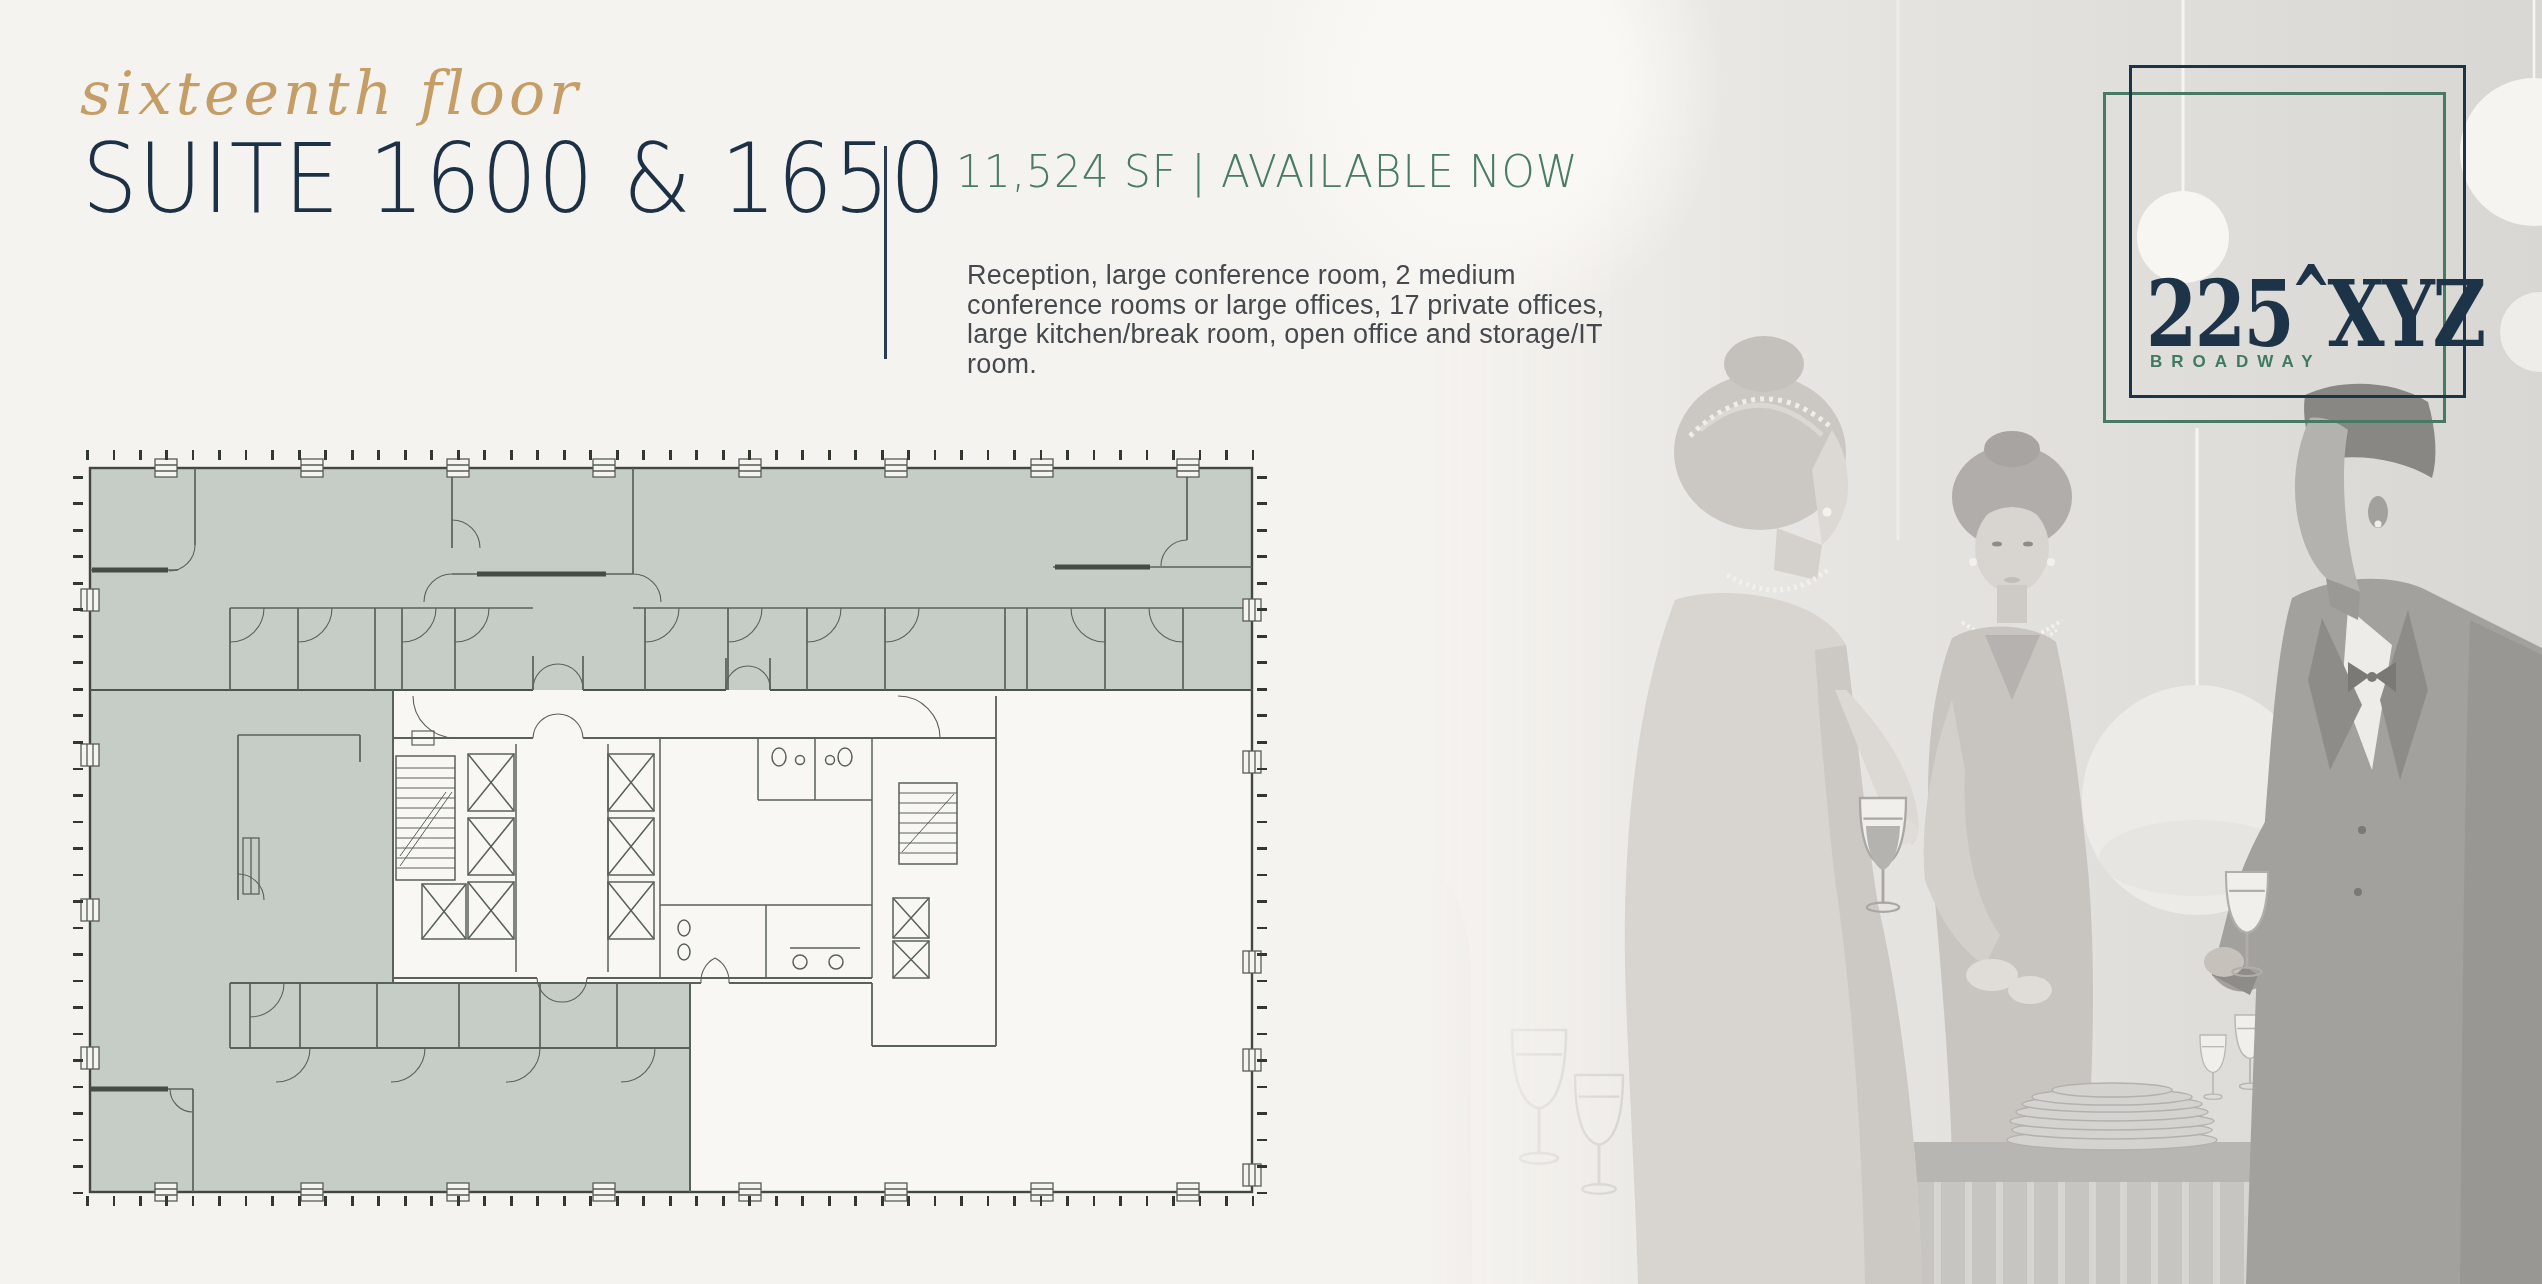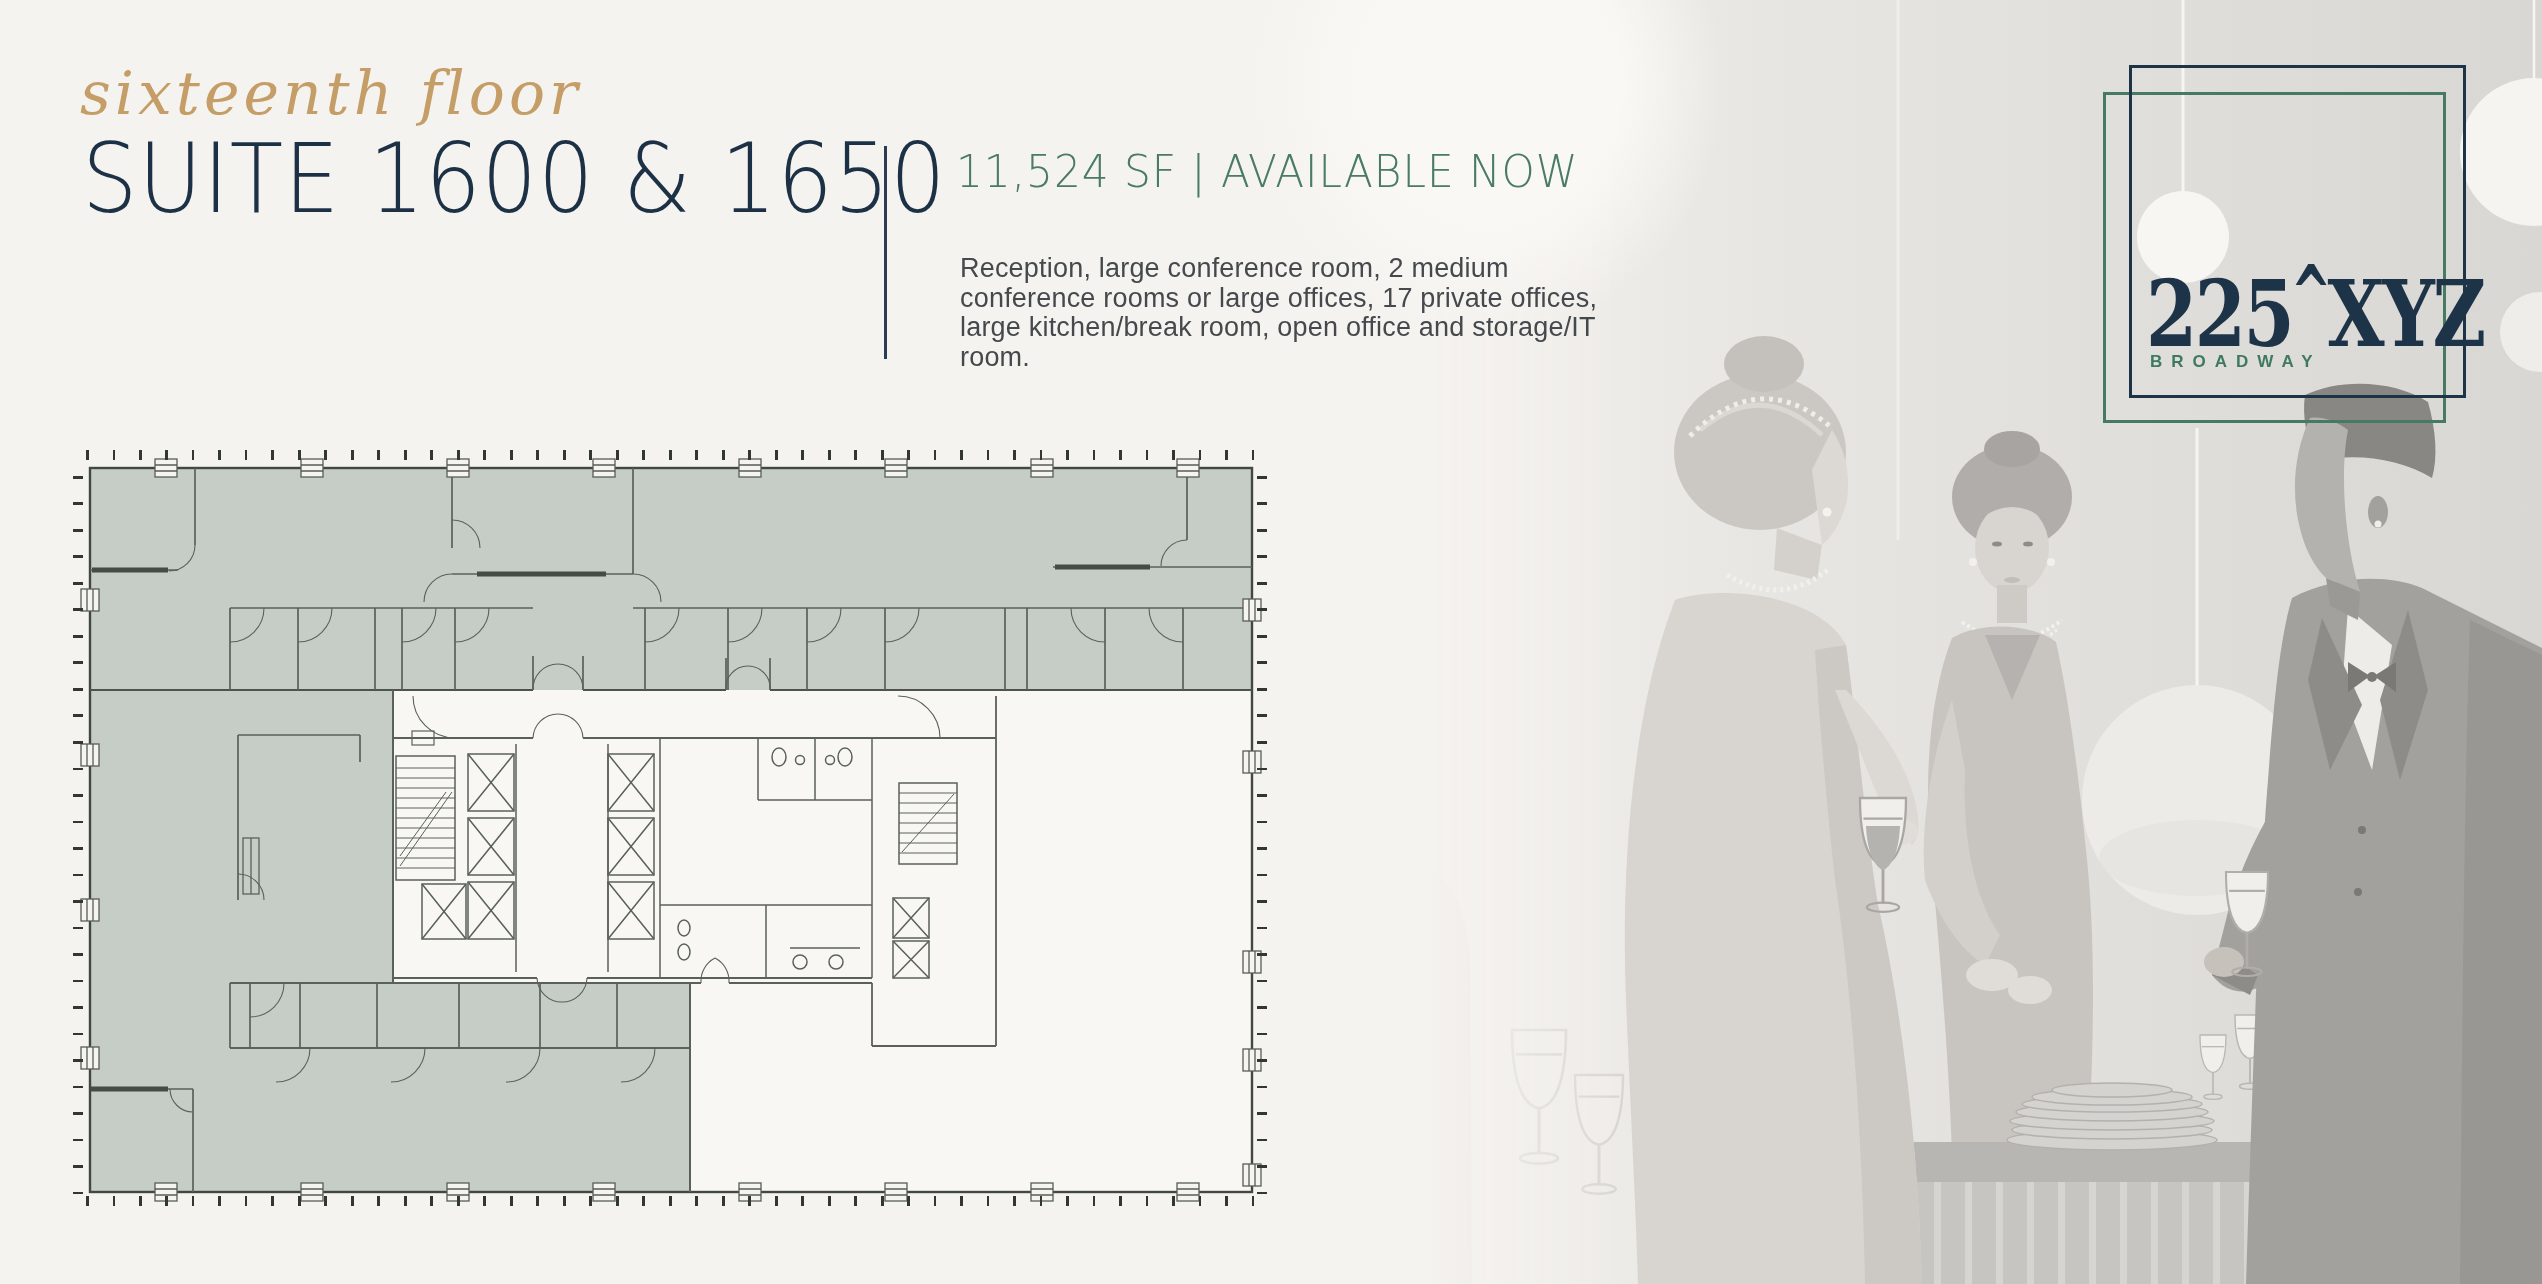--- a/index.html
+++ b/index.html
@@ -34,21 +34,21 @@
     position:absolute; left:884px; top:146px; width:3px; height:213px;
     background:#2c3c54; z-index:5;
   }
   .availability{
     position:absolute; left:956px; top:148px; z-index:5;
     font-family:"DejaVu Sans", sans-serif; font-weight:200;
     font-size:44px; line-height:1.1; color:#4a7b63; letter-spacing:1px;
     transform:scaleX(0.96); transform-origin:left top; white-space:nowrap;
   }
   .description{
-    position:absolute; left:956px; top:250px; width:690px; margin:4px; z-index:5;
+    position:absolute; left:956px; top:250px; width:690px; margin:11px; z-index:5;
     font-size:27px; line-height:29.5px; letter-spacing:0.2px; color:#45494d;
   }
   
   .logo{position:absolute; left:0; top:0; z-index:4;}
   .logo-frame{position:absolute; box-sizing:border-box;}
   .logo-frame.navy{left:2129px; top:65px; width:337px; height:333px; border:3.5px solid #1d3348;}
   .logo-frame.green{left:2103px; top:92px; width:343px; height:331px; border:3.5px solid #467a63;}
   .logo-text{
     position:absolute; left:2146px; top:268px;
     font-family:"DejaVu Serif", serif; font-weight:700;

